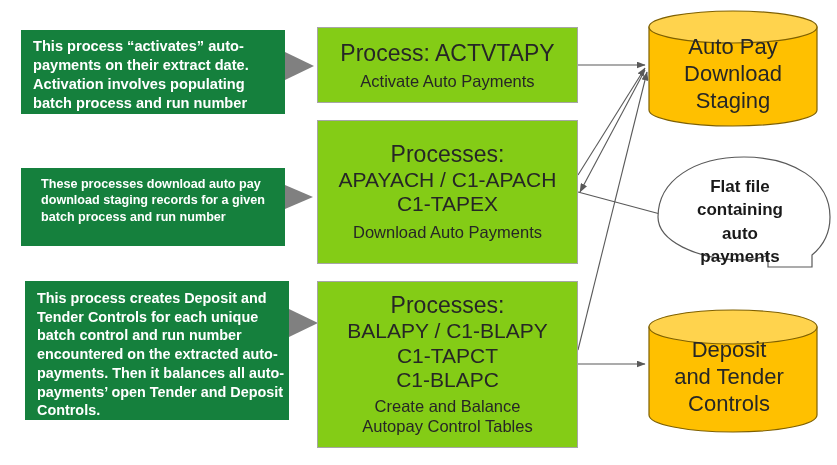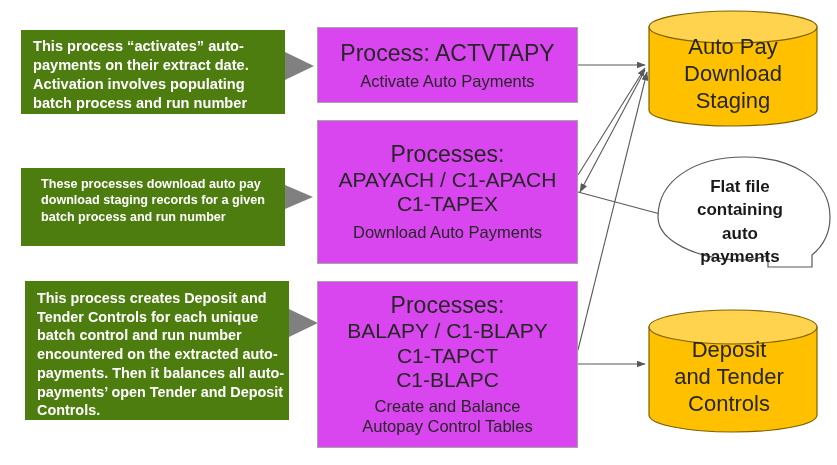--- a/index.html
+++ b/index.html
@@ -25,21 +25,21 @@
     left: 0;
     top: 0;
     width: 837px;
     height: 465px;
     pointer-events: none;
   }
 
   
   .callout {
     position: absolute;
-    background: #4d7c0f;
+    background: #15803d;
     color: #ffffff;
     font-weight: bold;
     line-height: 1.30;
     box-sizing: border-box;
   }
   .callout .c-text {
     display: block;
     white-space: pre-line;
   }
   .callout .tail {
@@ -90,21 +90,21 @@
   #callout-balance .tail {
     right: -29px;
     top: 28px;
     border-width: 14px 0 14px 29px;
     border-color: transparent transparent transparent #808080;
   }
 
   
   .process-box {
     position: absolute;
-    background: #d946ef;
+    background: #84cc16;
     border: 1px solid #a6a6a6;
     box-sizing: border-box;
     color: #262626;
     text-align: center;
     display: flex;
     flex-direction: column;
     justify-content: center;
     align-items: center;
   }
   .process-box .hdr {

